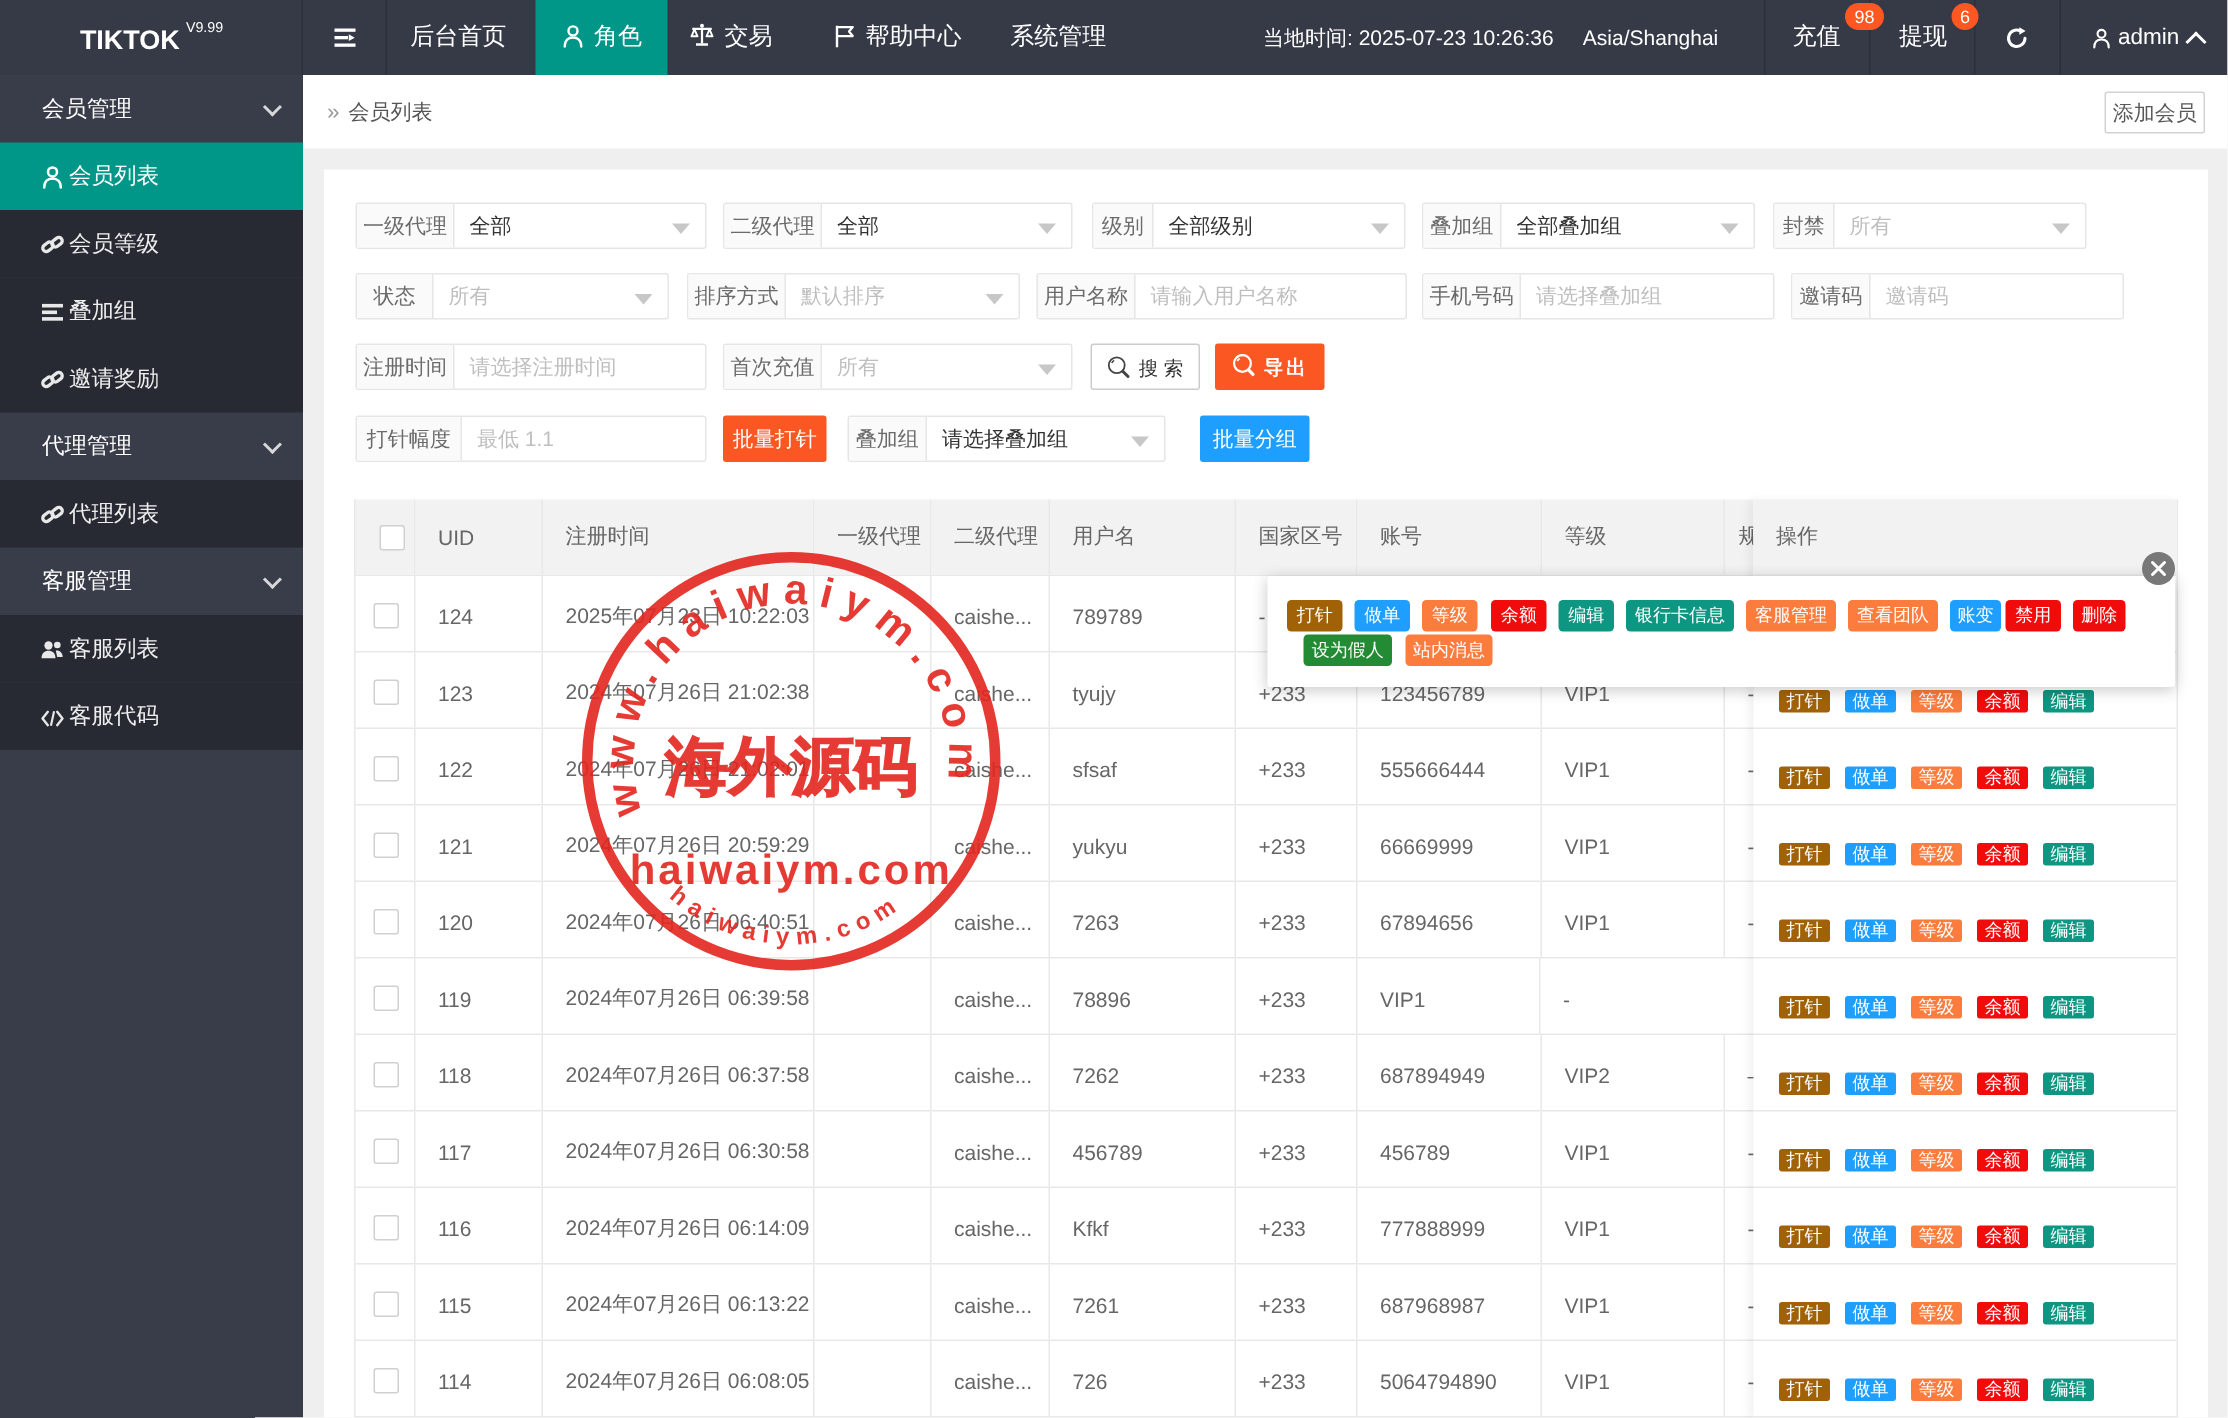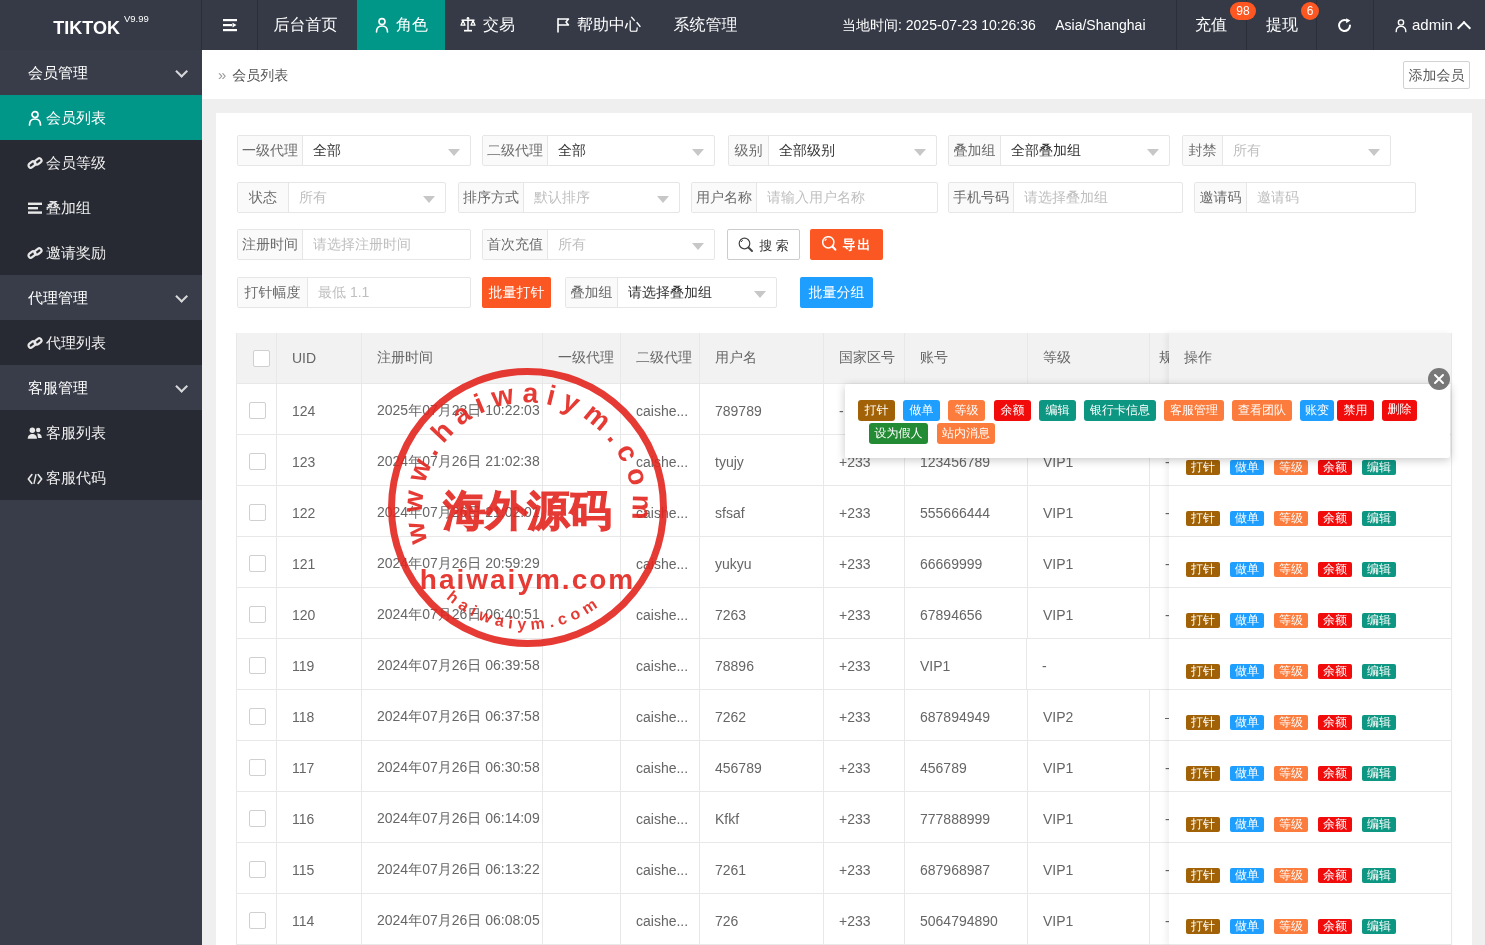--- a/index.html
+++ b/index.html
@@ -508,21 +508,21 @@
 <div class="pbtn bor1" style="left:13px;top:16px;width:37px;">打针</div>
 <div class="pbtn bblu" style="left:58px;top:16px;width:37px;">做单</div>
 <div class="pbtn bor2" style="left:103px;top:16px;width:37px;">等级</div>
 <div class="pbtn bred" style="left:149px;top:16px;width:37px;">余额</div>
 <div class="pbtn btea" style="left:194px;top:16px;width:37px;">编辑</div>
 <div class="pbtn btea" style="left:239px;top:16px;width:72px;">银行卡信息</div>
 <div class="pbtn bor2" style="left:319px;top:16px;width:60px;">客服管理</div>
 <div class="pbtn bor2" style="left:387px;top:16px;width:60px;">查看团队</div>
 <div class="pbtn bblu" style="left:455px;top:16px;width:34px;">账变</div>
 <div class="pbtn bred" style="left:492px;top:16px;width:37px;">禁用</div>
-<div class="pbtn bred" style="left:537px;top:16px;width:35px;font-family:Liberation Mono, monospace;">删除</div>
+<div class="pbtn bred" style="left:537px;top:16px;width:35px;">删除</div>
 <div class="pbtn bgrn" style="left:24px;top:39px;width:59px;">设为假人</div>
 <div class="pbtn bor2" style="left:92px;top:39px;width:58px;">站内消息</div>
 </div>
 <div id="pclose"><svg width="22" height="22" viewBox="0 0 22 22">
       <path d="M7 7 L15 15 M15 7 L7 15" stroke="#fff" stroke-width="2" stroke-linecap="round"></path>
     </svg></div>
 <svg id="stamp" style="position:absolute;left:387px;top:367px;opacity:0.9;" width="281" height="281" viewBox="0 0 281 281">
 <defs>
 <path id="arcTop" d="M41.2 174.7 A105 105 0 1 1 243.6 160.5" fill="none"></path>
 <path id="arcBot" d="M58.9 231.2 A122 122 0 0 0 222.1 231.2" fill="none"></path>

